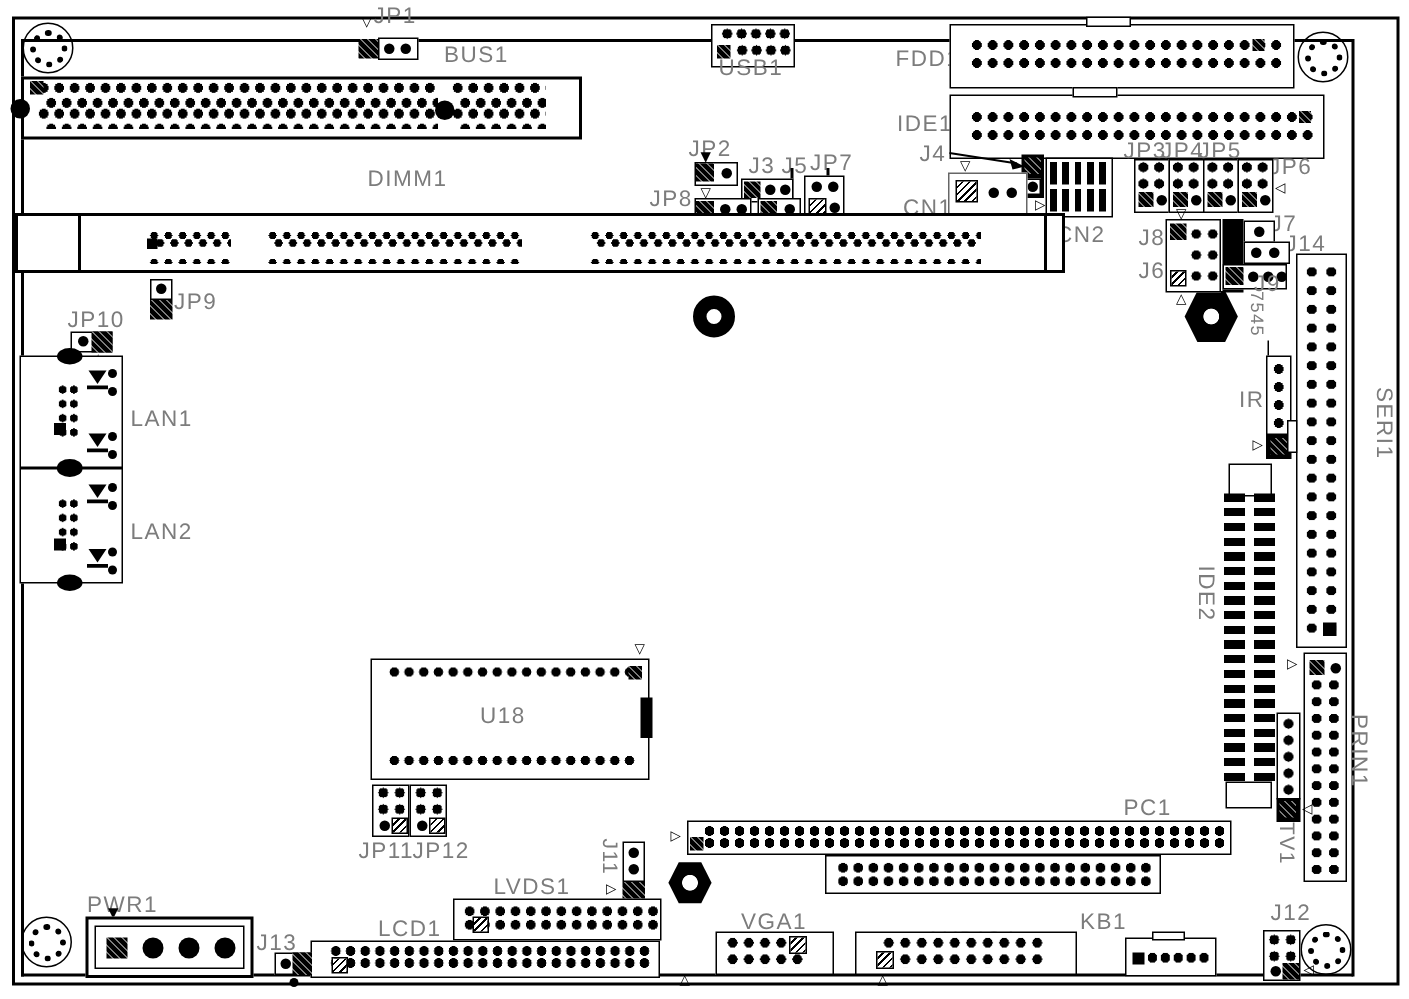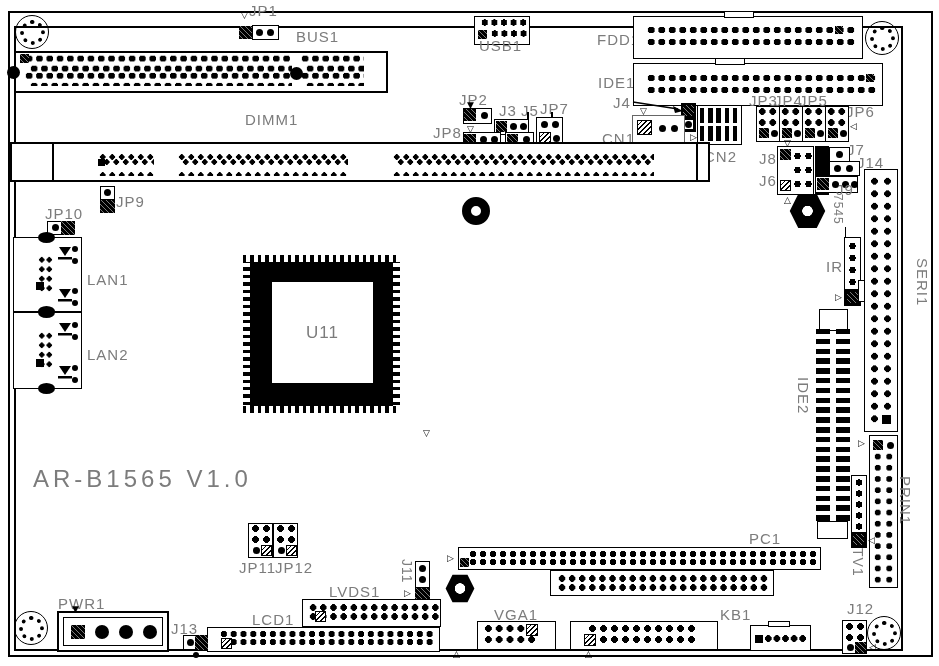--- a/index.html
+++ b/index.html
@@ -273,28 +273,29 @@
           <circle cx="19" cy="5" r="3" fill="#000"></circle>
           <circle cx="19" cy="17" r="3" fill="#000"></circle>
         </svg>
     </div>
     <div class="c dsm" style="left:24px;top:18px;width:15px;height:38px;background-size:7.5px 9.5px"></div>
     <div class="c sq" style="left:22px;top:46px;width:8px;height:8px"></div>
     <div class="c sq" style="left:24px;top:-6px;width:17px;height:11px;border-radius:50%"></div>
     <div class="c sq" style="left:24px;top:70px;width:17px;height:11px;border-radius:50%"></div>
   </div>
 
-  <div class="c qfp" style="left:243px;top:255px;width:157px;height:158px">
-    <div class="die" style="left:29px;top:27px;width:101px;height:101px">
-      <span class="lbl chip">U11</span>
-    </div>
-  </div>
 
   <div class="c mark" style="left:423px;top:429px">▽</div>
-  <div class="c lbl big" style="left:33px;top:467px">AR-B1565 V1.0</div>
+  <div class="c bx" style="left:247px;top:439px;width:186px;height:81px">
+    <div class="c dots" style="left:10px;top:3px;width:166px;height:10px;background-size:9.8px 10px"></div>
+    <div class="c sq hatch" style="left:171px;top:4px;width:9px;height:9px"></div>
+    <div class="c dots" style="left:10px;top:62px;width:166px;height:10px;background-size:9.8px 10px"></div>
+    <div class="c sq" style="left:179px;top:25px;width:8px;height:27px"></div>
+    <div class="c lbl" style="left:72px;top:30px">U18</div>
+  </div>
 
   <div class="c bx" style="left:248px;top:523px;width:25px;height:35px">
     <div class="c dots" style="left:1px;top:-1px;width:22px;height:22px;background-size:11px 11px"></div>
     <div class="c dot" style="left:4px;top:23px"></div>
     <div class="c wsq" style="left:12px;top:21px;width:11px;height:11px"></div>
   </div>
   <div class="c bx" style="left:273px;top:523px;width:25px;height:35px">
     <div class="c dots" style="left:1px;top:-1px;width:22px;height:22px;background-size:11px 11px"></div>
     <div class="c dot" style="left:4px;top:23px"></div>
     <div class="c wsq" style="left:12px;top:21px;width:11px;height:11px"></div>

